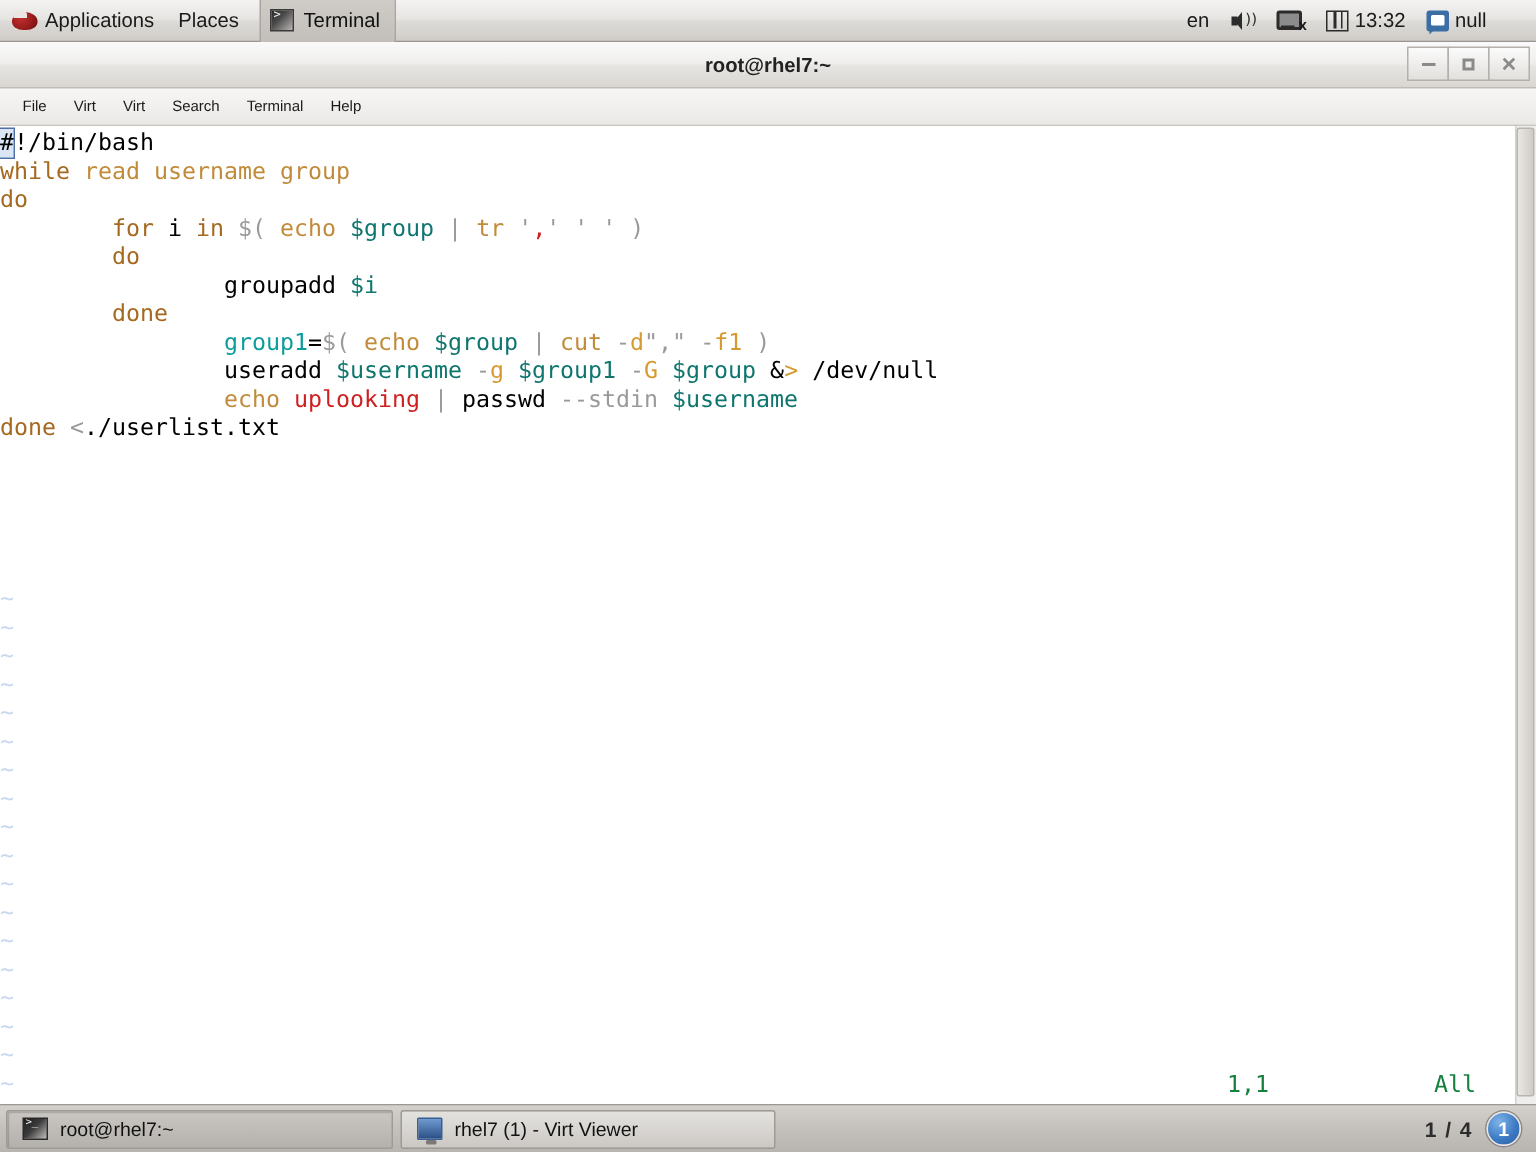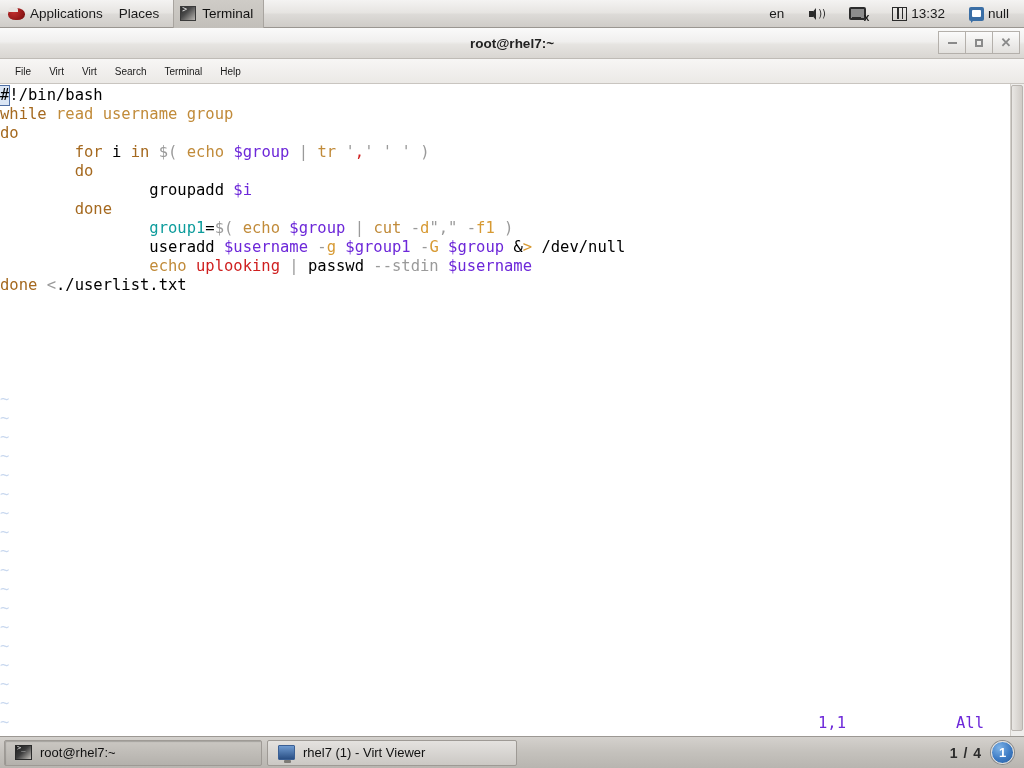--- a/index.html
+++ b/index.html
@@ -49,22 +49,22 @@
     width: 16px; height: 15px;
     background: linear-gradient(135deg, #2a2a2a 0%, #4a4a4a 40%, #b9b6b2 100%);
     border: 1px solid #3a3a3a;
     position: relative;
   }
   .term-mini-icon::after {
     content: ">"; position: absolute; left: 1px; top: -2px;
     color: #e8e8e8; font-size: 8px; font-family: "DejaVu Sans Mono", monospace;
   }
   #tray {
-    margin-left: auto; display: flex; align-items: center; gap: 10px;
-    padding-right: 8px;
+    margin-left: auto; display: flex; align-items: center; gap: 0px;
+    padding-right: 26px;
   }
   .tray-item {
     display: flex; align-items: center; gap: 4px;
     padding: 0 7px; height: 26px; font-size: 13.5px; color: #1a1a1a;
   }
   
   .spk { position: relative; width: 17px; height: 14px; }
   .spk::before {
     content: ""; position: absolute; left: 1px; top: 4px;
     width: 4px; height: 6px; background: #2b2b2b;
@@ -160,41 +160,41 @@
   }
   #code-area {
     position: absolute; left: 0; top: 2px;
     white-space: pre;
   }
   .cl { height: 19px; white-space: pre; }
   
   .c-kw     { color: #a5691f; }   
   .c-plain  { color: #000000; }   
   .c-id     { color: #c18b3a; }   
-  .c-var    { color: #6d28d9; }   
+  .c-var    { color: #0f766e; }   
   .c-op     { color: #9a9a9a; }   
   .c-cyan   { color: #0d9c9c; }   
   .c-red    { color: #cf1f1f; }   
   .c-orange { color: #d79a33; }
   #cursor-block {
     display: inline-block;
     background: #dbe6f5;
     outline: 1px solid #4f6fa5;
     color: #000;
   }
   #tilde-col {
     position: absolute; left: 0; top: 306px;
     font-family: "DejaVu Sans Mono", "Liberation Mono", monospace;
     font-size: 15.5px; line-height: 19px;
     color: #c9d8ef;
   }
   #status-line {
     position: absolute; left: 0; bottom: 2px; width: 1024px; height: 20px;
     font-family: "DejaVu Sans Mono", "Liberation Mono", monospace;
-    font-size: 15.5px; color: #6d28d9;
+    font-size: 15.5px; color: #15803d;
   }
   #sl-pos { position: absolute; left: 818px; top: 0; }
   #sl-pct { position: absolute; left: 956px; top: 0; }
   #vscrollbar {
     position: absolute; right: 0; top: 0; width: 14px; height: 652px;
     background: #efeeec; border-left: 1px solid #d3d0cb;
   }
   #vscroll-thumb {
     position: absolute; right: 1px; top: 1px; width: 12px; height: 646px;
     background: linear-gradient(to right, #e9e7e4, #cfcbc6);

